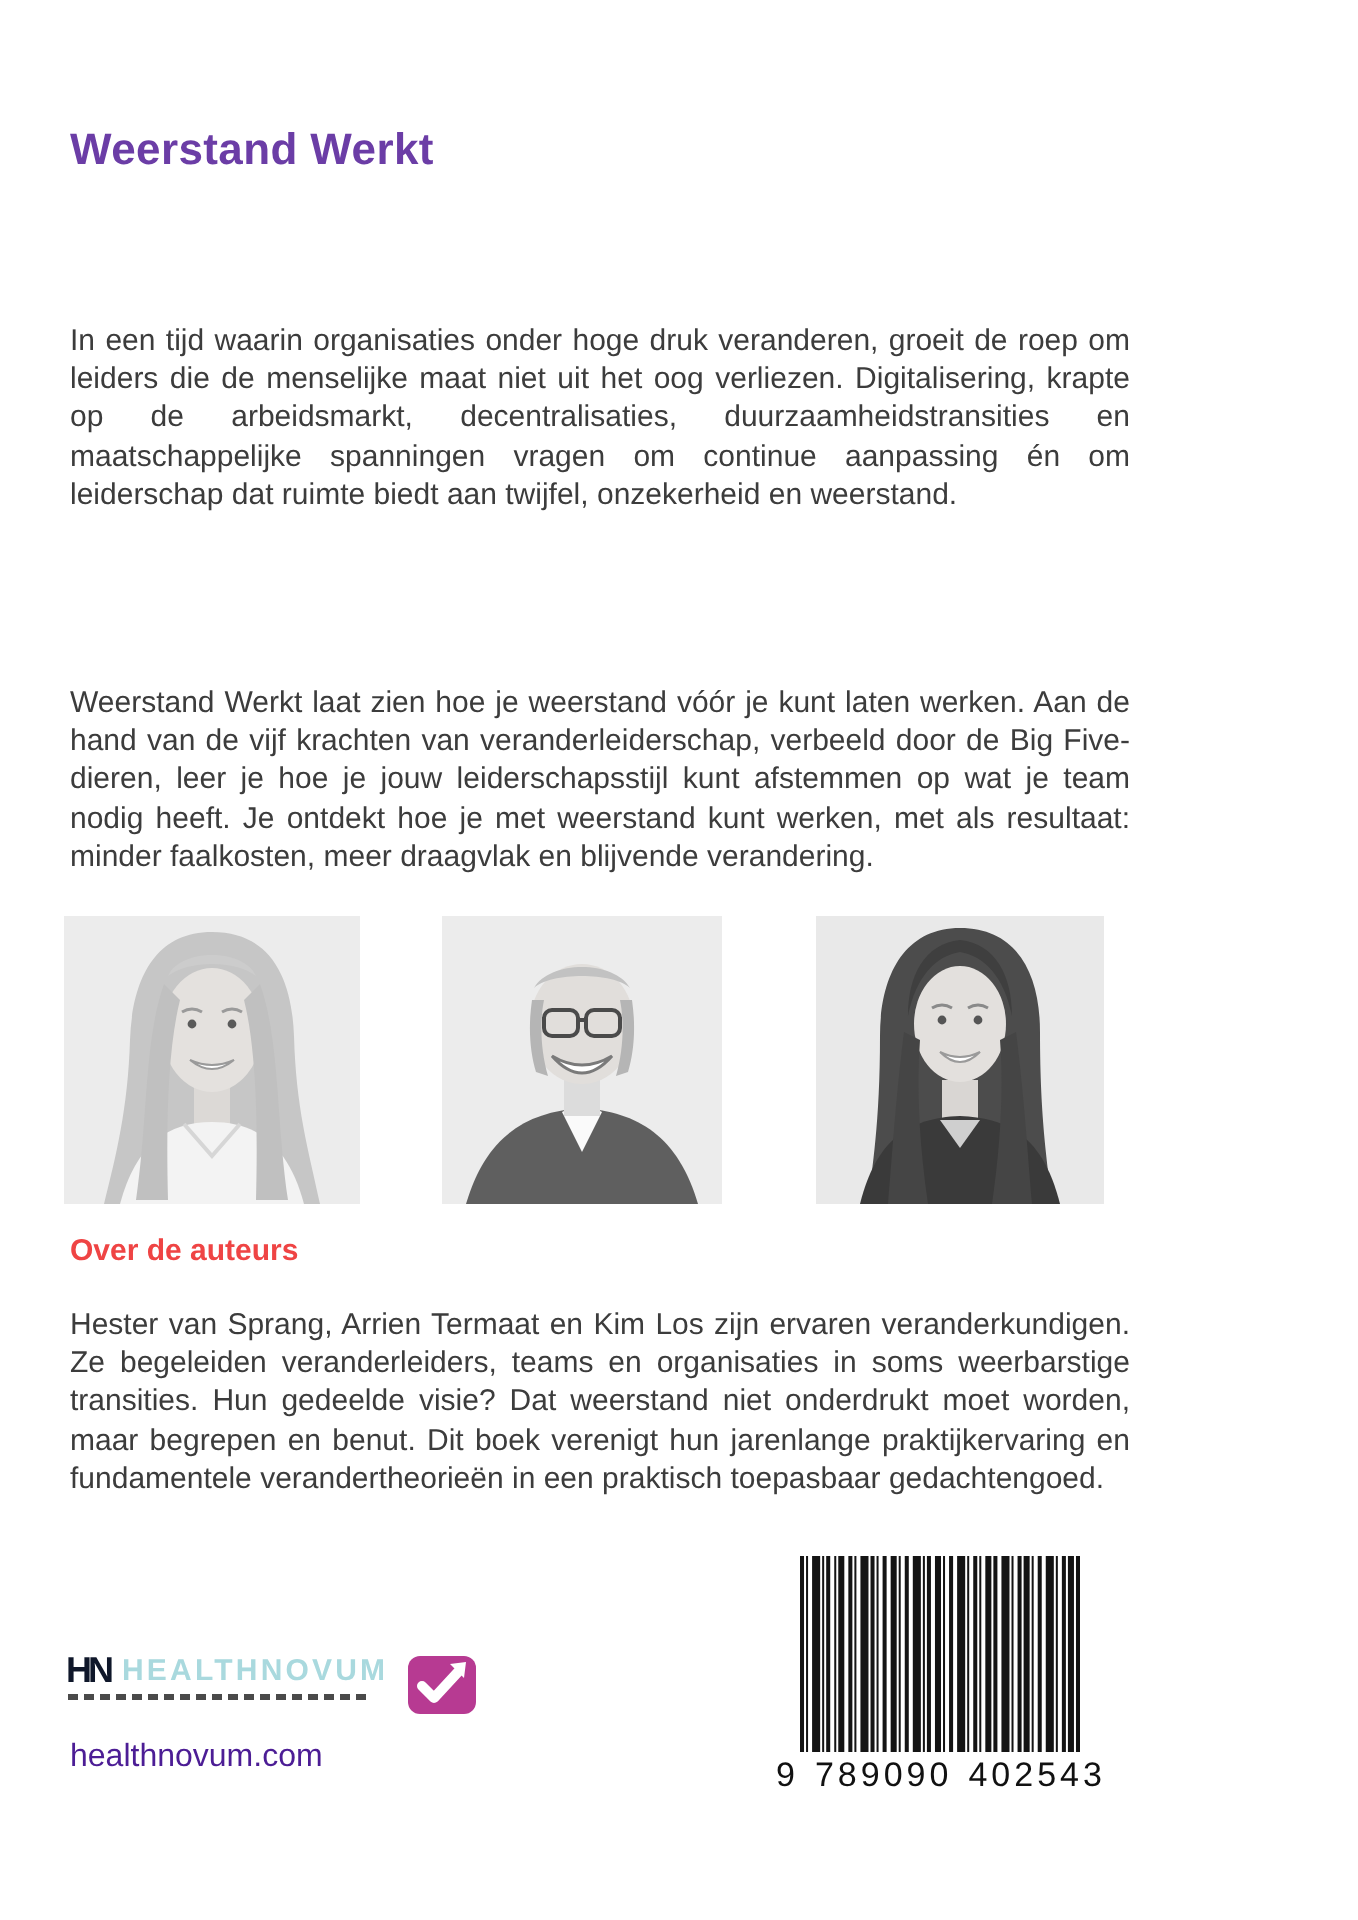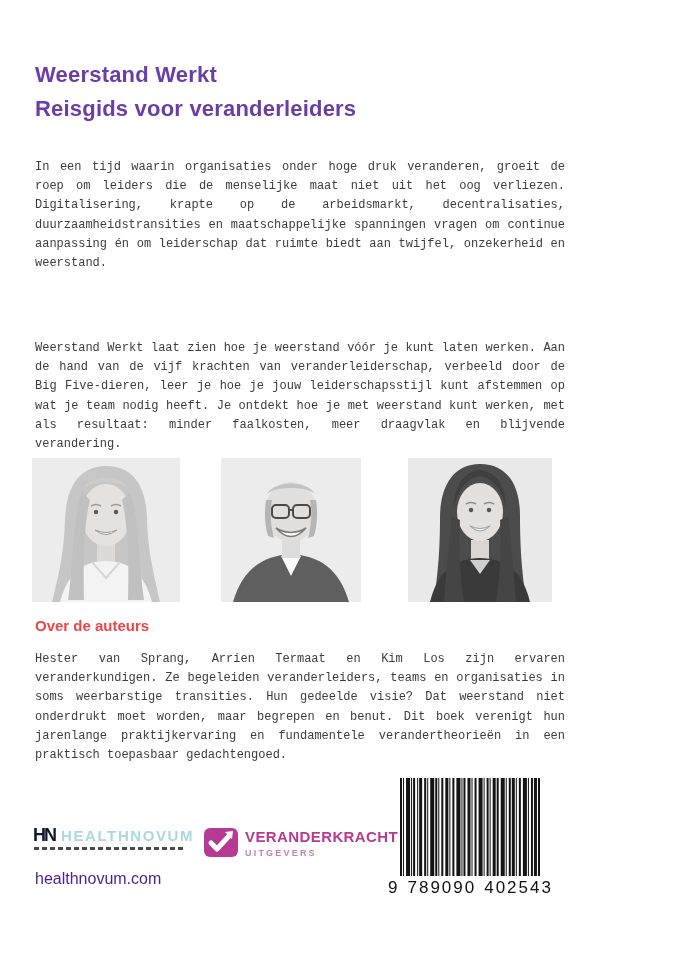--- a/index.html
+++ b/index.html
@@ -3,22 +3,22 @@
 <meta charset="utf-8">
 <style>
   html,body{margin:0;padding:0;background:#fff;}
   .page{
     position:relative;width:625px;height:960px;background:#ffffff;overflow:hidden;
     font-family:"Liberation Sans",sans-serif;color:#3d3d3d;
   }
   
   .title-block{position:absolute;left:35px;top:58px;width:530px;}
   .title-line{font-size:22px;line-height:34px;font-weight:bold;color:#6b3da6;letter-spacing:.2px;}
-  .body-par{position:absolute;left:35px;width:530px;font-size:12px;line-height:19.2px;
-    text-align:justify;text-justify:inter-word;color:#3c3c3c;font-family:Liberation Mono, monospace;}
+  .body-par{position:absolute;left:35px;width:530px;font-size:15px;line-height:19.2px;
+    text-align:justify;text-justify:inter-word;color:#3c3c3c;}
   #par1{top:146px;}
   #par2{top:272px;}
   #par3{top:327px;}
   
   .photo{position:absolute;top:458px;height:144px;}
   .photo svg{display:block;width:100%;height:100%;}
   #photo1{left:32px;width:148px;}
   #photo2{left:221px;width:140px;}
   #photo3{left:408px;width:144px;}
   
@@ -53,21 +53,20 @@
     border-radius:50%;display:flex;align-items:center;justify-content:center;}
   .badge span{font-size:21px;font-weight:bold;color:#7a3fae;line-height:1;}
 </style>
 </head>
 <body>
 
 <div class="page">
 
   <div class="title-block">
     <div class="title-line">Weerstand Werkt</div>
-    <div class="title-line">Reisgids voor veranderleiders</div>
   </div>
 
   <p class="body-par" id="par1">In een tijd waarin organisaties onder hoge druk veranderen, groeit de roep om leiders die de menselijke maat niet uit het oog verliezen. Digitalisering, krapte op de arbeidsmarkt, decentralisaties, duurzaamheidstransities en maatschappelijke spanningen vragen om continue aanpassing én om leiderschap dat ruimte biedt aan twijfel, onzekerheid en weerstand.</p>
   <p class="body-par" id="par3">Weerstand Werkt laat zien hoe je weerstand vóór je kunt laten werken. Aan de hand van de vijf krachten van veranderleiderschap, verbeeld door de Big Five-dieren, leer je hoe je jouw leiderschapsstijl kunt afstemmen op wat je team nodig heeft. Je ontdekt hoe je met weerstand kunt werken, met als resultaat: minder faalkosten, meer draagvlak en blijvende verandering.</p>
 
   <div class="photo" id="photo1">
     <svg viewBox="0 0 148 144" preserveAspectRatio="none">
       <rect width="148" height="144" fill="#ececec"></rect>
       <path d="M74,8 C44,8 34,34 33,62 C32,96 26,120 20,144 L128,144 C122,116 116,96 115,60 C114,32 104,8 74,8 Z" fill="#c6c6c6"></path>
       <rect x="65" y="84" width="18" height="24" fill="#dcd9d6"></rect>
@@ -130,24 +129,20 @@
     </div>
     <div class="hn-tagline"></div>
   </div>
 
   <div class="vk-logo">
     <svg width="34" height="29" viewBox="0 0 34 29">
       <rect width="34" height="29" rx="6" fill="#b73a92"></rect>
       <path d="M7,15 L13,21 L25,8" fill="none" stroke="#ffffff" stroke-width="5" stroke-linecap="round" stroke-linejoin="round"></path>
       <path d="M21,4 L29,3 L28,11 Z" fill="#ffffff"></path>
     </svg>
-    <div class="vk-text">
-      <div class="vk-word">VERANDERKRACHT</div>
-      <div class="vk-sub">UITGEVERS</div>
-    </div>
   </div>
 
   <div class="website">healthnovum.com</div>
 
   <div class="barcode">
     <svg class="barcode-bars" viewBox="0 0 139 100" preserveAspectRatio="none">
       <g fill="#141414">
         <rect x="0" width="2" height="100"></rect>
           <rect x="3" width="1" height="100"></rect>
           <rect x="6" width="4" height="100"></rect>

